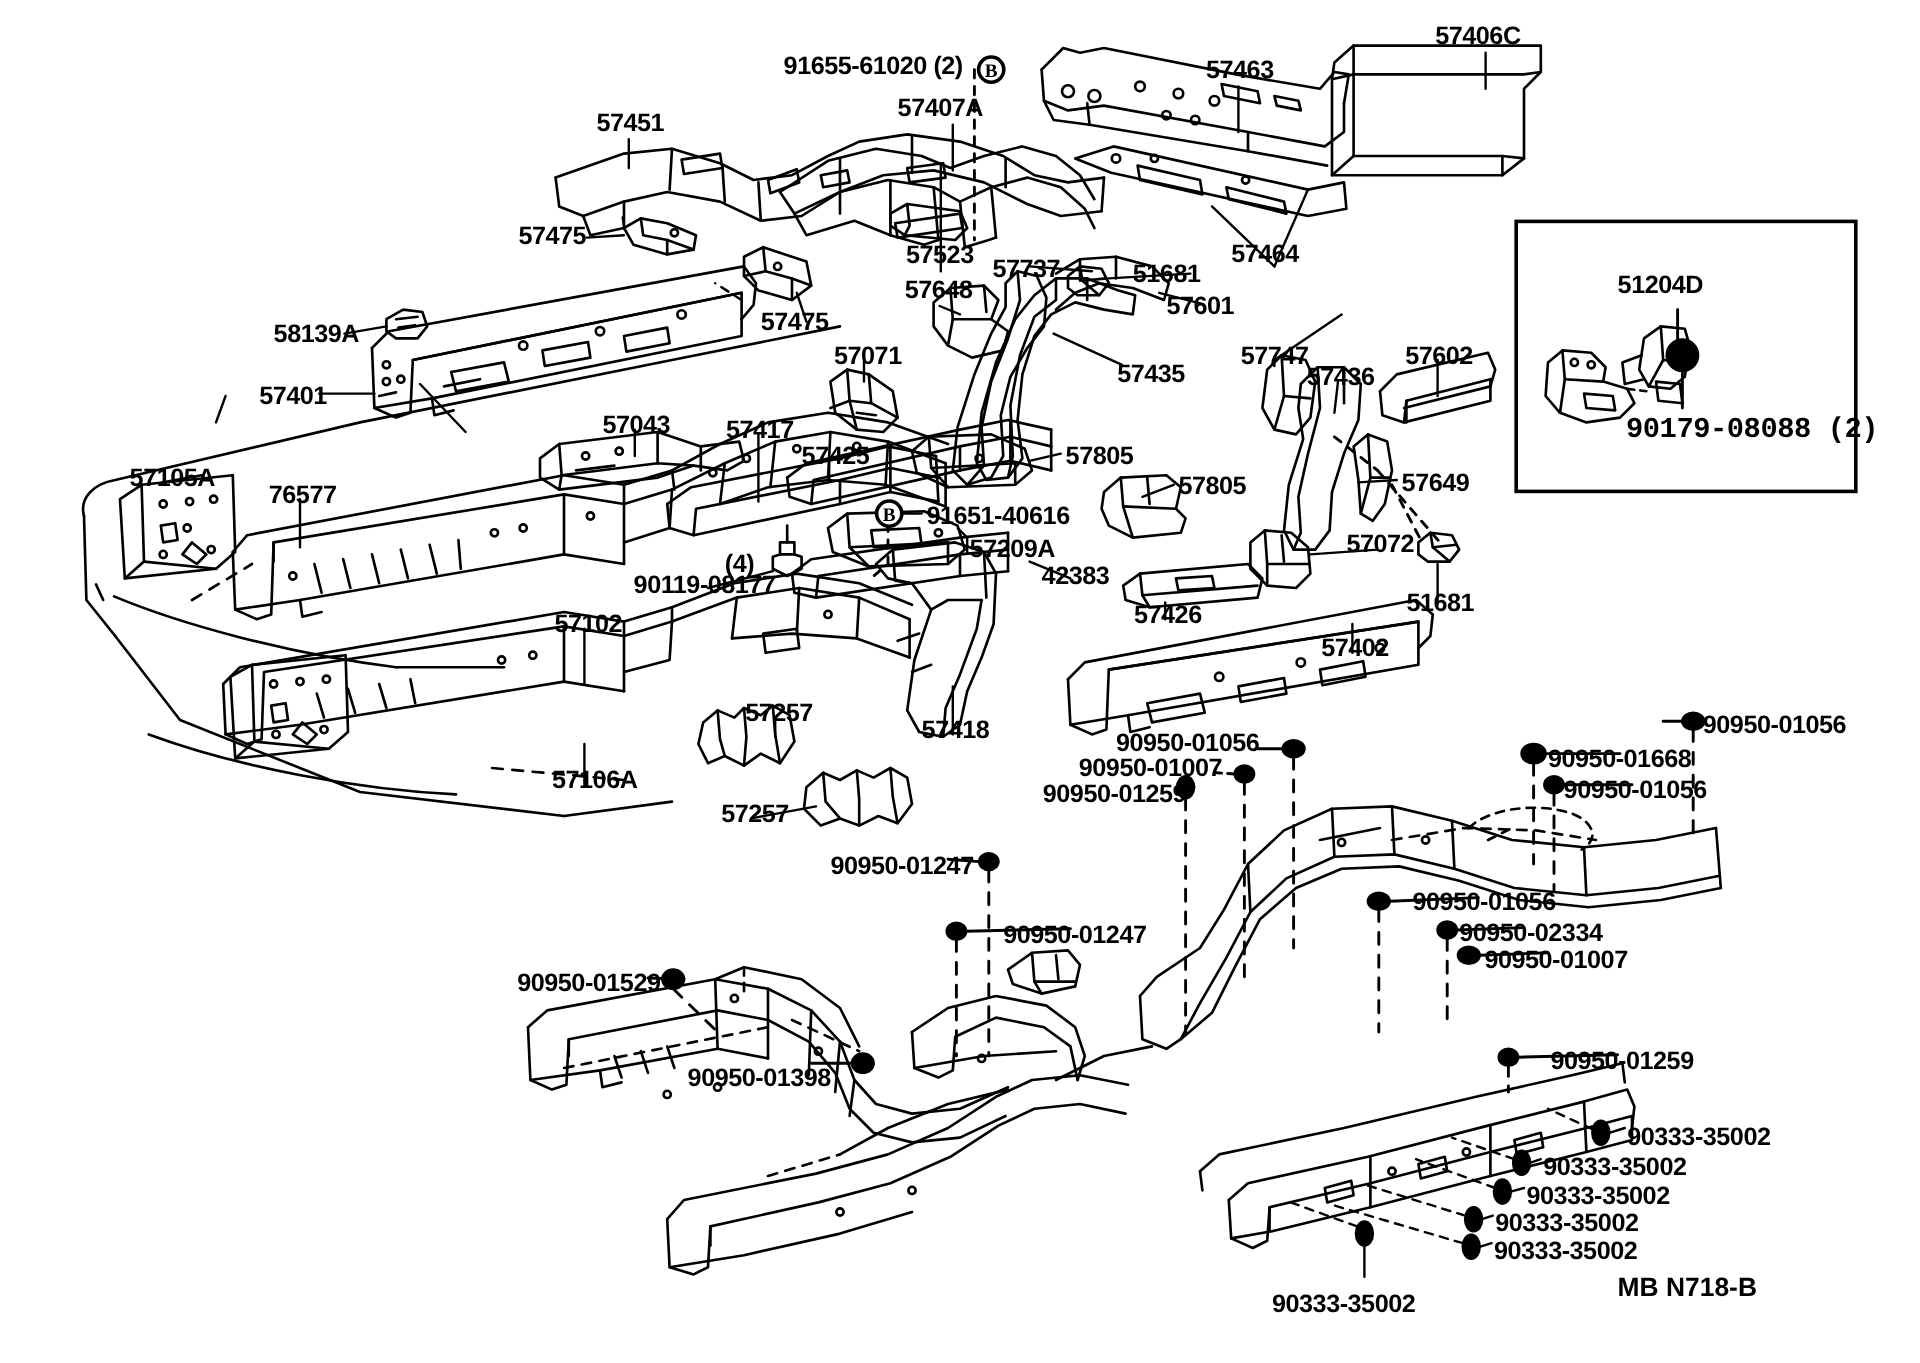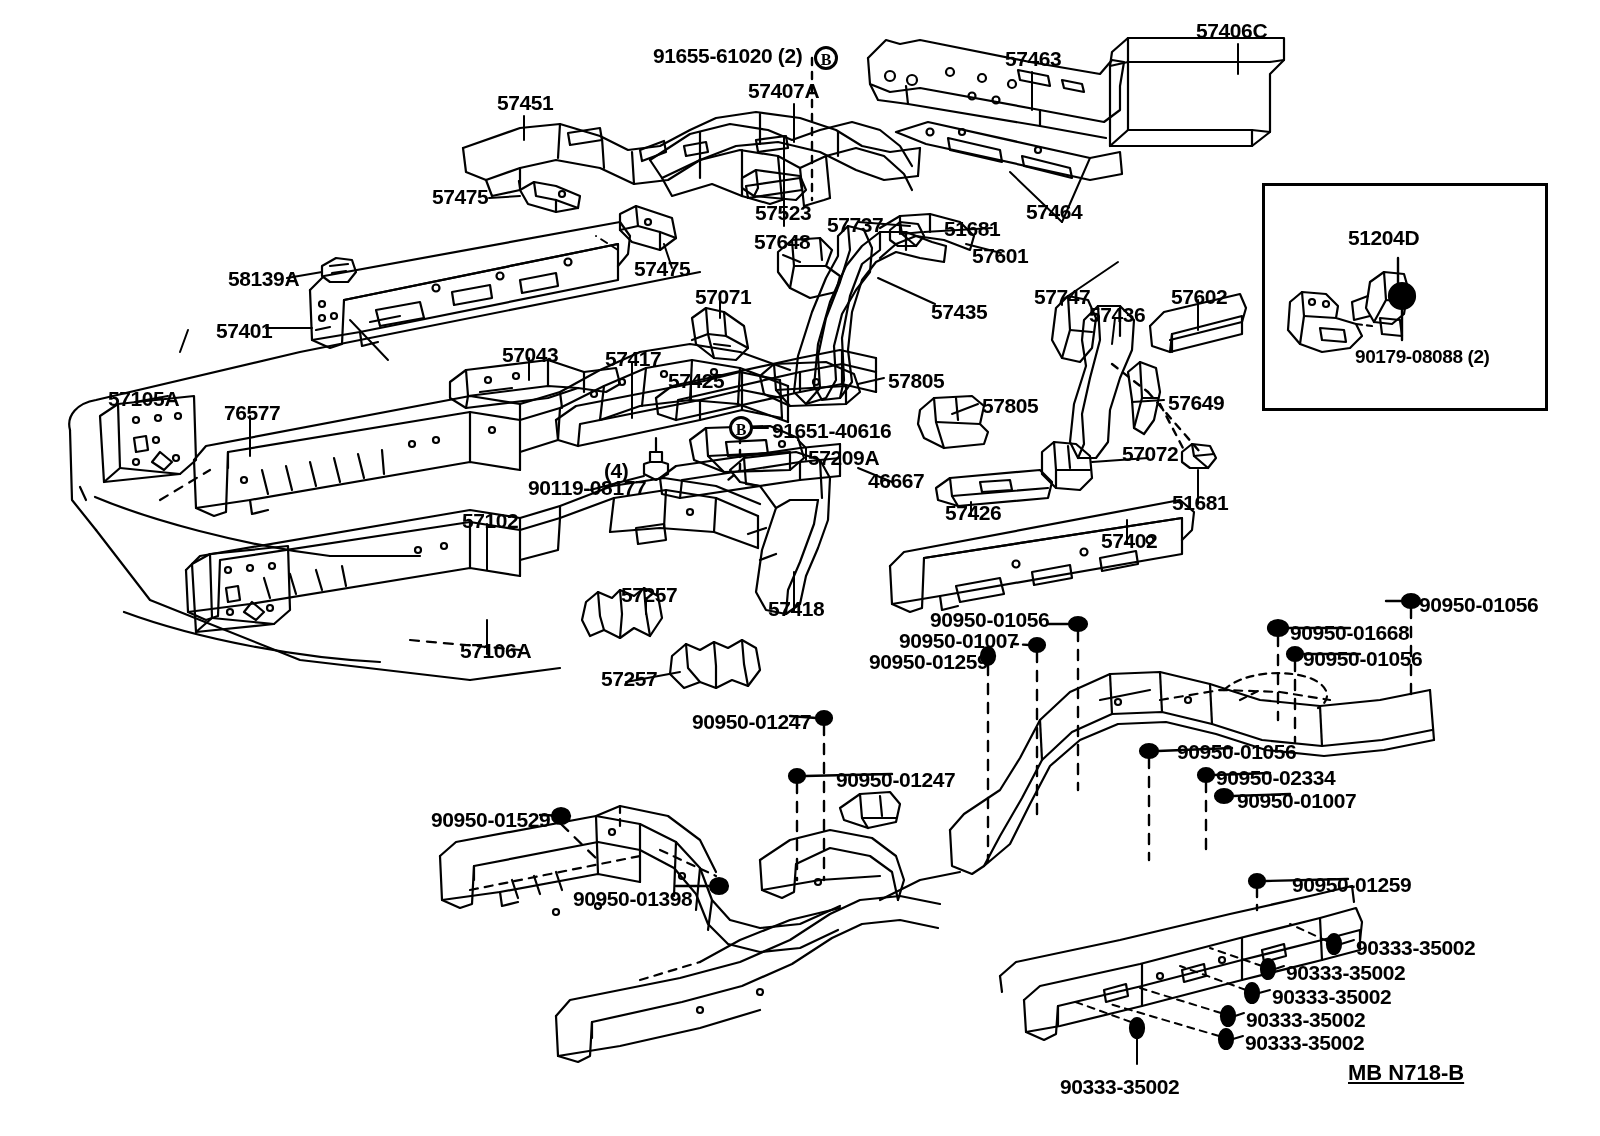--- a/index.html
+++ b/index.html
@@ -15,28 +15,27 @@
   .lbl{
     position:absolute;
     font-family:"Liberation Sans", sans-serif;
     font-weight:bold;
     font-size:21px;
     letter-spacing:-0.4px;
     white-space:nowrap;
     line-height:1;
     color:#000;
   }
-  .lbl.sm{font-size:19px;}
+  .lbl.sm{font-size:24px;font-family:Liberation Mono, monospace;}
   .footer{
     position:absolute;
     font-weight:bold;
     font-size:22px;
     letter-spacing:0px;
     white-space:nowrap;
-    text-decoration:underline;
   }
   .inset-box{
     position:absolute;
     border:3px solid #000;
     background:transparent;
   }
   .circ-b{
     position:absolute;
     width:24px;height:24px;border-radius:50%;
     border:3px solid #000;
@@ -751,21 +750,21 @@
       <div class="lbl" style="left: 668px; top: 370px;">57425</div>
       <div class="lbl" style="left: 888px; top: 370px;">57805</div>
       <div class="lbl" style="left: 108px; top: 388px;">57105A</div>
       <div class="lbl" style="left: 224px; top: 402px;">76577</div>
       <div class="lbl" style="left: 982px; top: 395px;">57805</div>
       <div class="lbl" style="left: 1168px; top: 392px;">57649</div>
       <div class="lbl" style="left: 772px; top: 420px;">91651-40616</div>
       <div class="lbl" style="left: 808px; top: 447px;">57209A</div>
       <div class="lbl" style="left: 1122px; top: 443px;">57072</div>
       <div class="lbl" style="left: 604px; top: 460px;">(4)</div>
-      <div class="lbl" style="left: 868px; top: 470px;">46667</div>
+      <div class="lbl" style="left: 868px; top: 470px;">42383</div>
       <div class="lbl" style="left: 528px; top: 477px;">90119-08177</div>
       <div class="lbl" style="left: 1172px; top: 492px;">51681</div>
       <div class="lbl" style="left: 945px; top: 502px;">57426</div>
       <div class="lbl" style="left: 462px; top: 510px;">57102</div>
       <div class="lbl" style="left: 1101px; top: 530px;">57402</div>
       <div class="lbl" style="left: 621px; top: 584px;">57257</div>
       <div class="lbl" style="left: 768px; top: 598px;">57418</div>
       <div class="lbl" style="left: 460px; top: 640px;">57106A</div>
       <div class="lbl" style="left: 601px; top: 668px;">57257</div>
       <div class="lbl" style="left: 1419px; top: 594px;">90950-01056</div>

